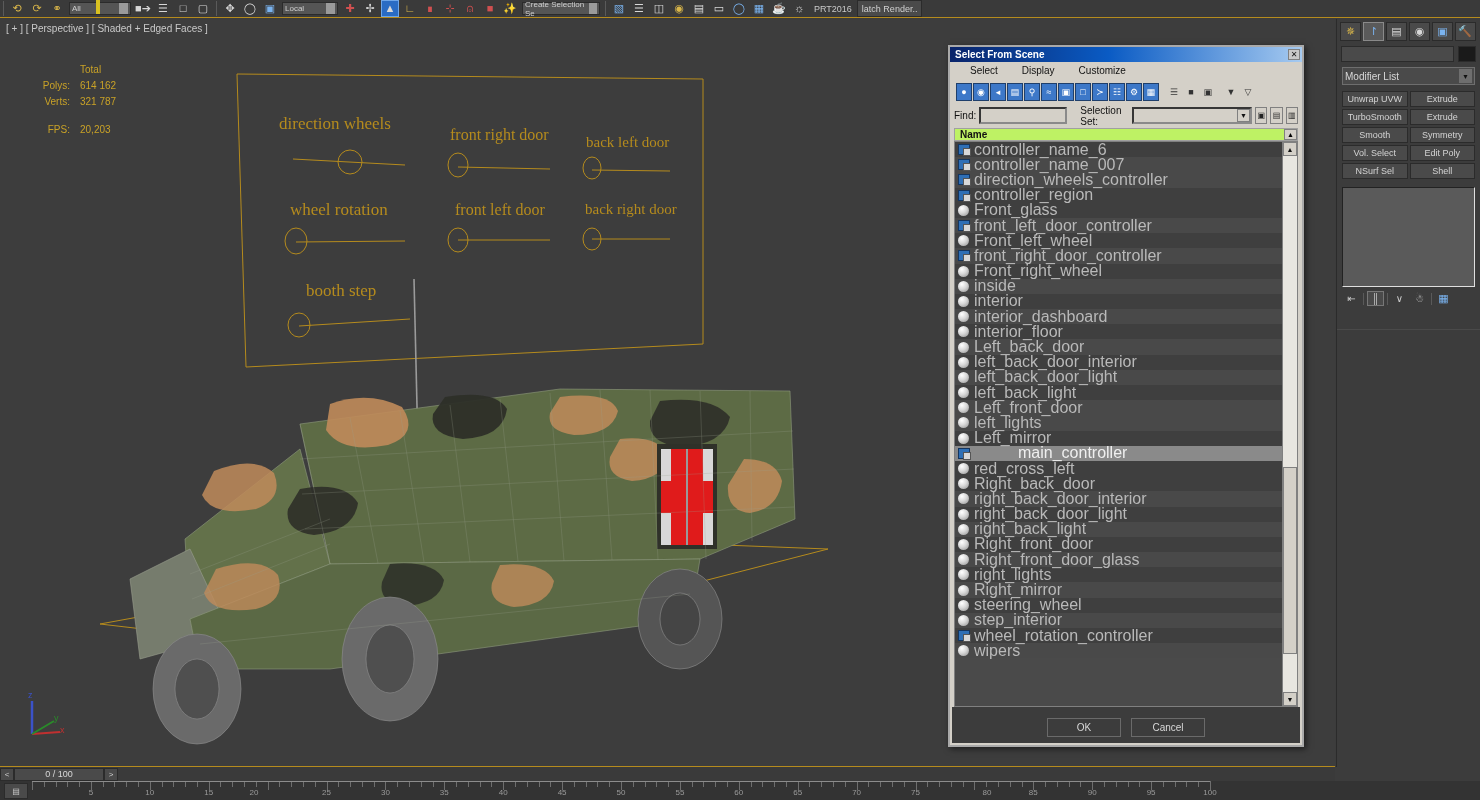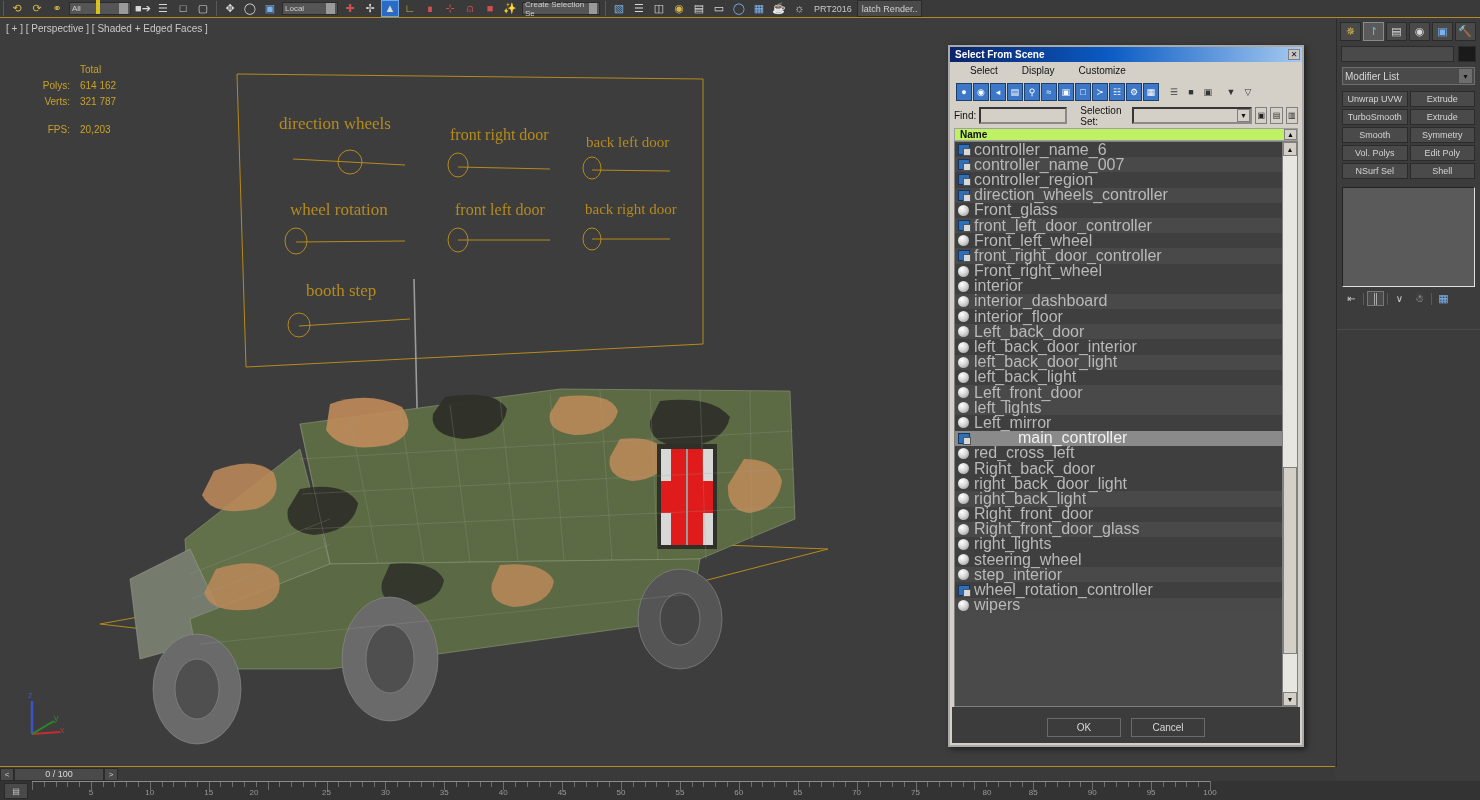--- a/index.html
+++ b/index.html
@@ -559,21 +559,21 @@
     <span>Modifier List</span>
     <span class="arrow">▼</span>
   </div>
   <div id="modBtns">
     <div class="modBtn">Unwrap UVW</div>
     <div class="modBtn">Extrude</div>
     <div class="modBtn">TurboSmooth</div>
     <div class="modBtn">Extrude</div>
     <div class="modBtn">Smooth</div>
     <div class="modBtn">Symmetry</div>
-    <div class="modBtn">Vol. Polys</div>
+    <div class="modBtn">Vol. Select</div>
     <div class="modBtn">Edit Poly</div>
     <div class="modBtn">NSurf Sel</div>
     <div class="modBtn">Shell</div>
   </div>
   <div id="stackBox"></div>
   <div id="stackIcons">
     <div class="stIco">⇤</div>
     <div class="stSep"></div>
     <div class="stIco box">║</div>
     <div class="stSep"></div>
@@ -646,140 +646,152 @@
             <div class="ctrl"></div>
           </div>
           <span class="nm">controller_name_6</span>
         </div>
         <div class="row alt">
           <div class="ic">
             <div class="ctrl"></div>
           </div>
           <span class="nm">controller_name_007</span>
         </div>
-        <div class="row">
+        <div class="row alt">
           <div class="ic">
             <div class="ctrl"></div>
           </div>
+          <span class="nm">direction_wheels_controller</span>
+        </div>
+        <div class="row">
+          <div class="ic">
+            <div class="ctrl"></div>
+          </div>
           <span class="nm">controller_region</span>
         </div>
+        <div class="row">
+          <div class="ic">
+            <div class="ball"></div>
+          </div>
+          <span class="nm">Front_glass</span>
+        </div>
         <div class="row alt">
           <div class="ic">
             <div class="ctrl"></div>
           </div>
-          <span class="nm">direction_wheels_controller</span>
-        </div>
-        <div class="row">
-          <div class="ic">
-            <div class="ball"></div>
-          </div>
-          <span class="nm">Front_glass</span>
+          <span class="nm">front_left_door_controller</span>
+        </div>
+        <div class="row">
+          <div class="ic">
+            <div class="ball"></div>
+          </div>
+          <span class="nm">Front_left_wheel</span>
         </div>
         <div class="row alt">
           <div class="ic">
             <div class="ctrl"></div>
           </div>
-          <span class="nm">front_left_door_controller</span>
-        </div>
-        <div class="row">
-          <div class="ic">
-            <div class="ball"></div>
-          </div>
-          <span class="nm">Front_left_wheel</span>
-        </div>
-        <div class="row alt">
+          <span class="nm">front_right_door_controller</span>
+        </div>
+        <div class="row">
+          <div class="ic">
+            <div class="ball"></div>
+          </div>
+          <span class="nm">Front_right_wheel</span>
+        </div>
+        <div class="row alt">
+          <div class="ic">
+            <div class="ball"></div>
+          </div>
+          <span class="nm">inside</span>
+        </div>
+        <div class="row">
+          <div class="ic">
+            <div class="ball"></div>
+          </div>
+          <span class="nm">interior</span>
+        </div>
+        <div class="row alt">
+          <div class="ic">
+            <div class="ball"></div>
+          </div>
+          <span class="nm">interior_dashboard</span>
+        </div>
+        <div class="row">
+          <div class="ic">
+            <div class="ball"></div>
+          </div>
+          <span class="nm">interior_floor</span>
+        </div>
+        <div class="row alt">
+          <div class="ic">
+            <div class="ball"></div>
+          </div>
+          <span class="nm">Left_back_door</span>
+        </div>
+        <div class="row">
+          <div class="ic">
+            <div class="ball"></div>
+          </div>
+          <span class="nm">left_back_door_interior</span>
+        </div>
+        <div class="row alt">
+          <div class="ic">
+            <div class="ball"></div>
+          </div>
+          <span class="nm">left_back_door_light</span>
+        </div>
+        <div class="row">
+          <div class="ic">
+            <div class="ball"></div>
+          </div>
+          <span class="nm">left_back_light</span>
+        </div>
+        <div class="row alt">
+          <div class="ic">
+            <div class="ball"></div>
+          </div>
+          <span class="nm">Left_front_door</span>
+        </div>
+        <div class="row alt">
+          <div class="ic">
+            <div class="ball"></div>
+          </div>
+          <span class="nm">left_lights</span>
+        </div>
+        <div class="row">
+          <div class="ic">
+            <div class="ball"></div>
+          </div>
+          <span class="nm">Left_mirror</span>
+        </div>
+        <div class="row alt sel">
           <div class="ic">
             <div class="ctrl"></div>
           </div>
-          <span class="nm">front_right_door_controller</span>
-        </div>
-        <div class="row">
-          <div class="ic">
-            <div class="ball"></div>
-          </div>
-          <span class="nm">Front_right_wheel</span>
-        </div>
-        <div class="row">
-          <div class="ic">
-            <div class="ball"></div>
-          </div>
-          <span class="nm">interior</span>
-        </div>
-        <div class="row alt">
-          <div class="ic">
-            <div class="ball"></div>
-          </div>
-          <span class="nm">interior_dashboard</span>
-        </div>
-        <div class="row">
-          <div class="ic">
-            <div class="ball"></div>
-          </div>
-          <span class="nm">interior_floor</span>
-        </div>
-        <div class="row alt">
-          <div class="ic">
-            <div class="ball"></div>
-          </div>
-          <span class="nm">Left_back_door</span>
-        </div>
-        <div class="row">
-          <div class="ic">
-            <div class="ball"></div>
-          </div>
-          <span class="nm">left_back_door_interior</span>
-        </div>
-        <div class="row alt">
-          <div class="ic">
-            <div class="ball"></div>
-          </div>
-          <span class="nm">left_back_door_light</span>
-        </div>
-        <div class="row">
-          <div class="ic">
-            <div class="ball"></div>
-          </div>
-          <span class="nm">left_back_light</span>
-        </div>
-        <div class="row alt">
-          <div class="ic">
-            <div class="ball"></div>
-          </div>
-          <span class="nm">Left_front_door</span>
-        </div>
-        <div class="row alt">
-          <div class="ic">
-            <div class="ball"></div>
-          </div>
-          <span class="nm">left_lights</span>
-        </div>
-        <div class="row">
-          <div class="ic">
-            <div class="ball"></div>
-          </div>
-          <span class="nm">Left_mirror</span>
-        </div>
-        <div class="row alt sel">
-          <div class="ic">
-            <div class="ctrl"></div>
-          </div>
           <span class="nm">main_controller</span>
         </div>
         <div class="row">
           <div class="ic">
             <div class="ball"></div>
           </div>
           <span class="nm">red_cross_left</span>
         </div>
         <div class="row">
           <div class="ic">
             <div class="ball"></div>
           </div>
           <span class="nm">Right_back_door</span>
         </div>
+        <div class="row alt">
+          <div class="ic">
+            <div class="ball"></div>
+          </div>
+          <span class="nm">right_back_door_interior</span>
+        </div>
         <div class="row">
           <div class="ic">
             <div class="ball"></div>
           </div>
           <span class="nm">right_back_door_light</span>
         </div>
         <div class="row alt">
           <div class="ic">
             <div class="ball"></div>
           </div>
@@ -795,20 +807,26 @@
           <div class="ic">
             <div class="ball"></div>
           </div>
           <span class="nm">Right_front_door_glass</span>
         </div>
         <div class="row">
           <div class="ic">
             <div class="ball"></div>
           </div>
           <span class="nm">right_lights</span>
+        </div>
+        <div class="row alt">
+          <div class="ic">
+            <div class="ball"></div>
+          </div>
+          <span class="nm">Right_mirror</span>
         </div>
         <div class="row">
           <div class="ic">
             <div class="ball"></div>
           </div>
           <span class="nm">steering_wheel</span>
         </div>
         <div class="row alt">
           <div class="ic">
             <div class="ball"></div>

